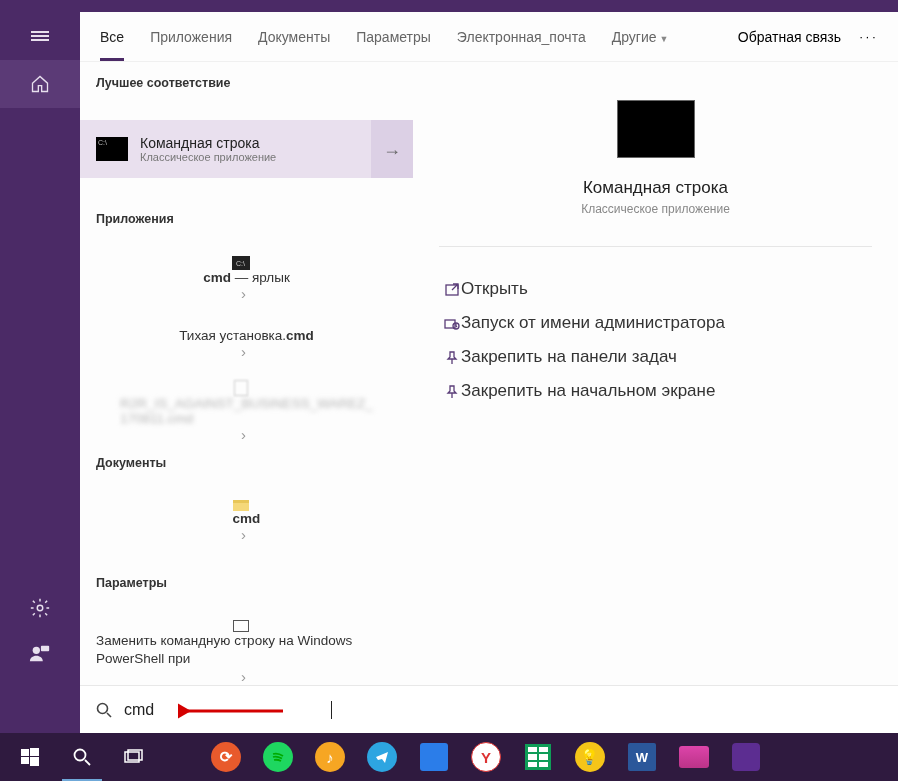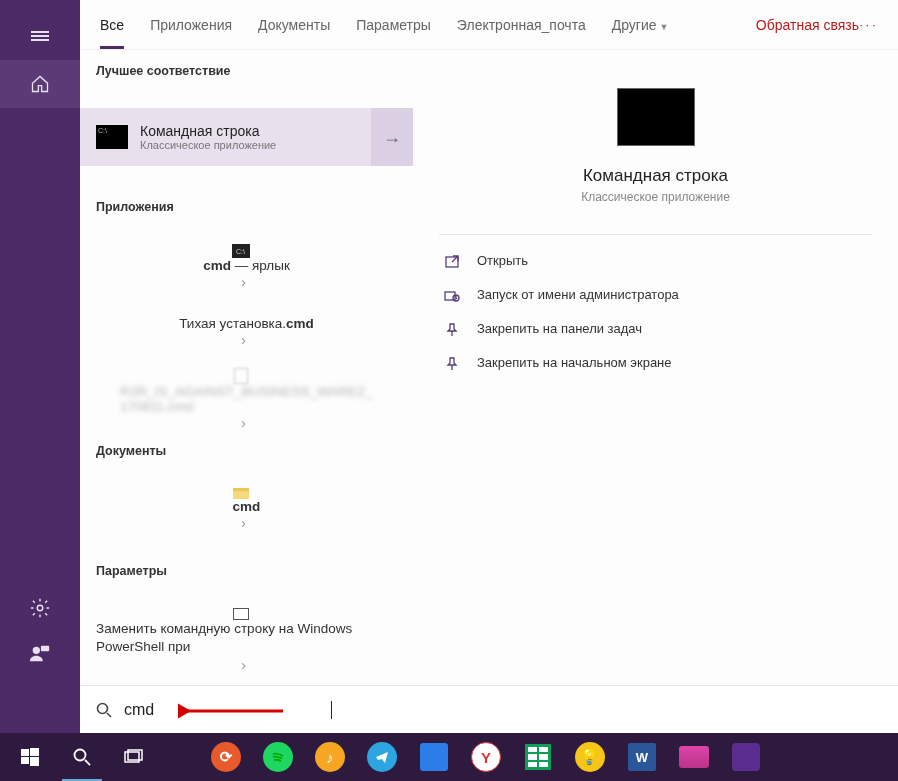--- a/index.html
+++ b/index.html
@@ -2,26 +2,26 @@
 <html><head>
 <meta charset="utf-8">
 <style>
 * { margin:0; padding:0; box-sizing:border-box; font-family:"Segoe UI",Arial,sans-serif; }
 body { width:898px; height:781px; background:#4b2a66; overflow:hidden; position:relative; }
 .sidebar { position:absolute; left:0; top:0; width:80px; height:735px; background:#4b2a66; display:flex; flex-direction:column; align-items:center; padding-top:12px; }
 .sidebar-top { display:flex; flex-direction:column; align-items:center; gap:0; }
 .side-btn { width:80px; height:48px; display:flex; align-items:center; justify-content:center; color:#e8e0ee; cursor:pointer; }
 .side-btn.active { background:#5b3a76; }
 .sidebar-bottom { position:absolute; bottom:70px; display:flex; flex-direction:column; align-items:center; gap:24px; }
-.main { position:absolute; left:80px; top:0; width:818px; height:735px; background:#fdfdfd; display:flex; flex-direction:column; }
+.main { position:absolute; left:80px; top:12px; width:818px; height:735px; background:#fdfdfd; display:flex; flex-direction:column; }
 .tabs { height:50px; display:flex; align-items:center; padding:0 20px; gap:26px; border-bottom:1px solid #f0f0f0; color:#666; font-size:14px; }
 .tab { cursor:pointer; }
 .tab.active { color:#222; border-bottom:3px solid #4b2a66; padding-bottom:13px; margin-bottom:-16px; }
 .tab .caret { font-size:9px; margin-left:3px; color:#888; }
-.tabs-right { margin-left:auto; display:flex; align-items:center; color:#b91c1c; }
+.tabs-right { margin-left:auto; display:flex; align-items:center; gap:18px; color:#000000; }
 .content { flex:1; display:flex; }
 .left { width:333px; display:flex; flex-direction:column;gap:20px; }
 .section-h { font-size:12.5px; font-weight:600; color:#333; padding:14px 16px 10px; }
 .best { background:#e9e0ee; display:flex; align-items:center; height:58px; padding:0 16px; position:relative; cursor:pointer; }
 .best .icon { width:32px; height:24px; background:#000; display:flex; align-items:flex-start; justify-content:flex-start; color:#bbb; font-size:7px; padding:2px; }
 .best .txt { margin-left:12px; flex:1; }
 .best .title { font-size:14px; color:#222; }
 .best .sub { font-size:11px; color:#777; }
 .best .arrow { position:absolute; right:0; top:0; width:42px; height:58px; background:#dcd0e5; display:flex; align-items:center; justify-content:center; color:#666; font-size:18px; }
 .item { display:flex; align-items:center; height:42px; padding:0 16px; cursor:pointer; position:relative;flex-direction:column; }
@@ -31,21 +31,21 @@
 .item .chev { color:#999; font-size:15px; padding-right:6px; }
 .item.blurred .lbl { filter:blur(2.5px); color:#b5b5b5; }
 .item.twoln { height:56px; }
 .item.twoln .lbl { line-height:1.35; }
 .right { flex:1; padding:24px 20px 20px; display:flex; flex-direction:column; }
 .preview { display:flex; flex-direction:column; align-items:center; padding:14px 0 30px; }
 .preview .thumb { width:78px; height:58px; background:#000; border:1px solid #666; }
 .preview .pt { font-size:17px; color:#222; margin-top:20px; }
 .preview .ps { font-size:12px; color:#888; margin-top:4px; }
 .sep { height:1px; background:#e6e6e6; margin:0 6px 18px; }
-.action { display:flex; align-items:flex-start; height:34px; padding:0 10px; gap:16px; font-size:13px; color:#333; cursor:pointer; }
+.action { display:flex; align-items:flex-end; height:34px; padding:0 10px; font-size:17px; color:#333; cursor:pointer; }
 .action .ai { width:18px; height:18px; display:flex; align-items:center; justify-content:center; color:#5a3d78; }
 .searchbar { position:absolute; left:80px; bottom:48px; width:818px; height:48px; background:#fff; display:flex; align-items:center; padding:0 16px; border-top:1px solid #e8e8e8; }
 .searchbar .sic { color:#555; font-size:16px; margin-right:12px; }
 .searchbar input { border:none; outline:none; font-size:16px; flex:0 0 50px; color:#222; }
 .search-cursor { width:1px; height:18px; background:#222; }
 .annot-arrow { position:absolute; left:178px; bottom:54px; pointer-events:none; }
 .taskbar { position:absolute; left:0; bottom:0; width:898px; height:48px; background:#2f1a3f; display:flex; align-items:center; padding:0 4px; gap:0; }
 .tbtn { width:52px; height:48px; display:flex; align-items:center; justify-content:center; color:#fff; cursor:pointer; position:relative; }
 .tbtn.active::after { content:""; position:absolute; bottom:0; left:6px; right:6px; height:2px; background:#6fa8d8; }
 .tcircle { width:30px; height:30px; border-radius:50%; display:flex; align-items:center; justify-content:center; font-size:15px; font-weight:bold; color:#fff; }

